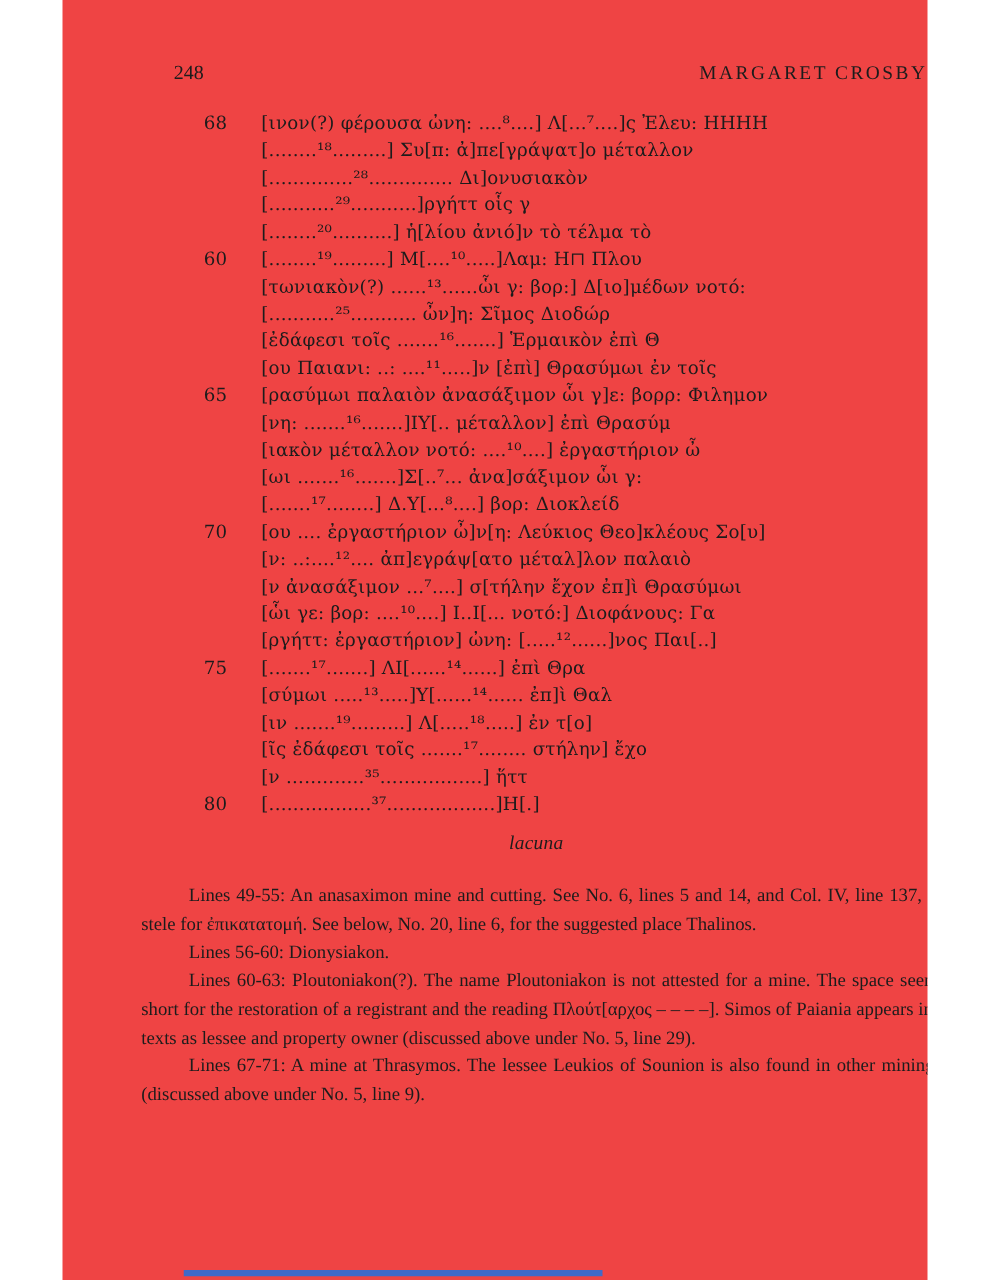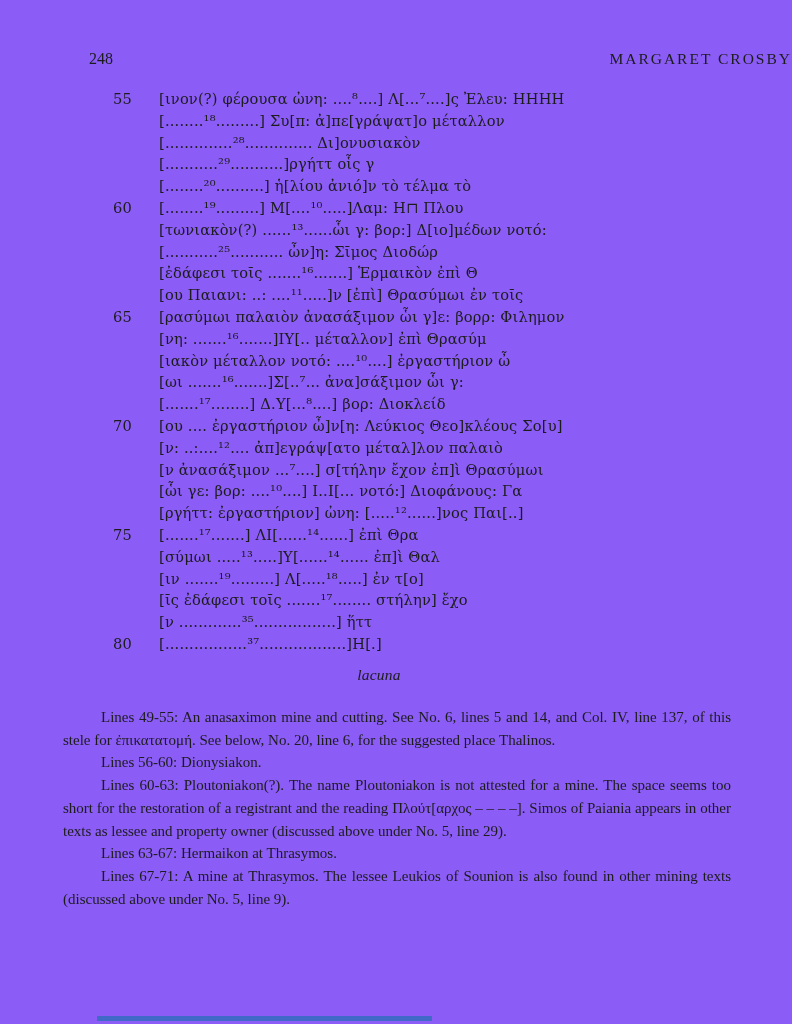--- a/index.html
+++ b/index.html
@@ -2,24 +2,24 @@
 <html><head>
 <meta charset="utf-8">
 <style>
   html, body {
     margin: 0;
     padding: 0;
     background: #ffffff;
   }
   .page {
     position: relative;
-    width: 792px;
+    width: 692px;
     height: 1024px;
     margin: 0 auto;
-    background: #8b5cf6;
+    background: #ef4444;
     color: #1c1c1c;
     font-family: "Liberation Serif", "DejaVu Serif", serif;
     overflow: hidden;
   }
   .page-num {
     position: absolute;
     top: 50px;
     left: 89px;
     font-size: 16px;
   }
@@ -86,21 +86,21 @@
 </head>
 <body>
 
 <div class="page">
 
   <span class="page-num">248</span>
   <span class="running-head">MARGARET CROSBY</span>
 
   <section class="inscription">
     <div class="ins-line">
-        <span class="ln">55</span>
+        <span class="ln">68</span>
         <span class="txt">[ινον(?) φέρουσα ὠνη: ....⁸....] Λ[...⁷....]ς Ἐλευ: ΗΗΗΗ</span>
       </div>
     <div class="ins-line">
         <span class="ln"></span>
         <span class="txt">[........¹⁸.........] Συ[π: ἀ]πε[γράψατ]ο μέταλλον</span>
       </div>
     <div class="ins-line">
         <span class="ln"></span>
         <span class="txt">[..............²⁸.............. Δι]ονυσιακὸν</span>
       </div>
@@ -196,19 +196,18 @@
         <span class="ln">80</span>
         <span class="txt">[.................³⁷..................]Η[.]</span>
       </div>
     <div class="lacuna">lacuna</div>
   </section>
 
   <section class="commentary">
     <p>Lines 49-55:  An anasaximon mine and cutting.  See No. 6, lines 5 and 14, and Col. IV, line 137, of this stele for ἐπικατατομή.  See below, No. 20, line 6, for the suggested place Thalinos.</p>
     <p>Lines 56-60:  Dionysiakon.</p>
     <p>Lines 60-63:  Ploutoniakon(?).  The name Ploutoniakon is not attested for a mine.  The space seems too short for the restoration of a registrant and the reading Πλούτ[αρχος – – – –].  Simos of Paiania appears in other texts as lessee and property owner (discussed above under No. 5, line 29).</p>
-    <p>Lines 63-67:  Hermaikon at Thrasymos.</p>
     <p>Lines 67-71:  A mine at Thrasymos.  The lessee Leukios of Sounion is also found in other mining texts (discussed above under No. 5, line 9).</p>
   </section>
 
   <div class="scan-artifact"></div>
 
 </div>
 
 </body></html>

